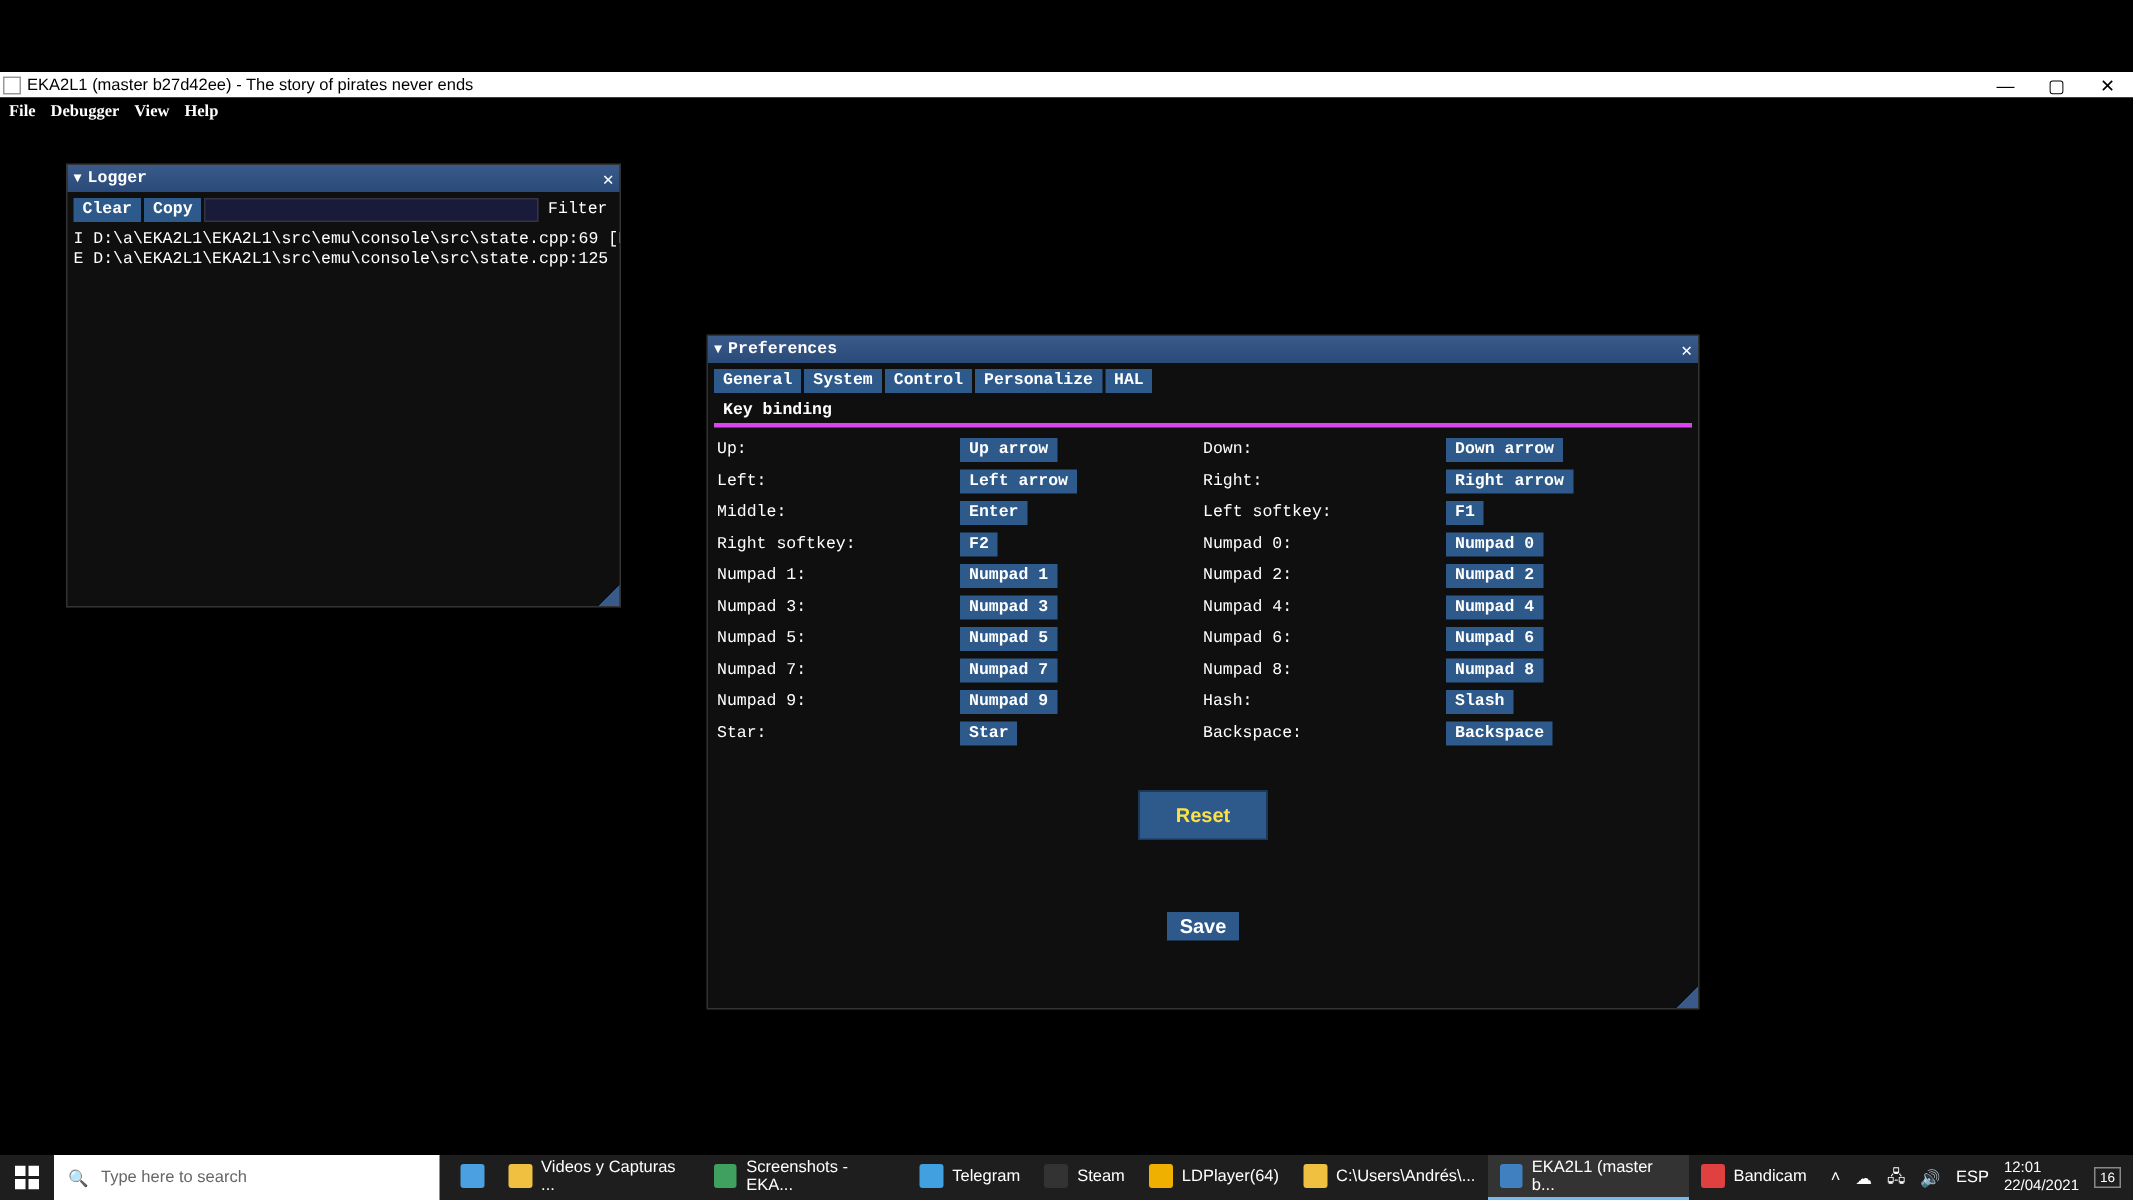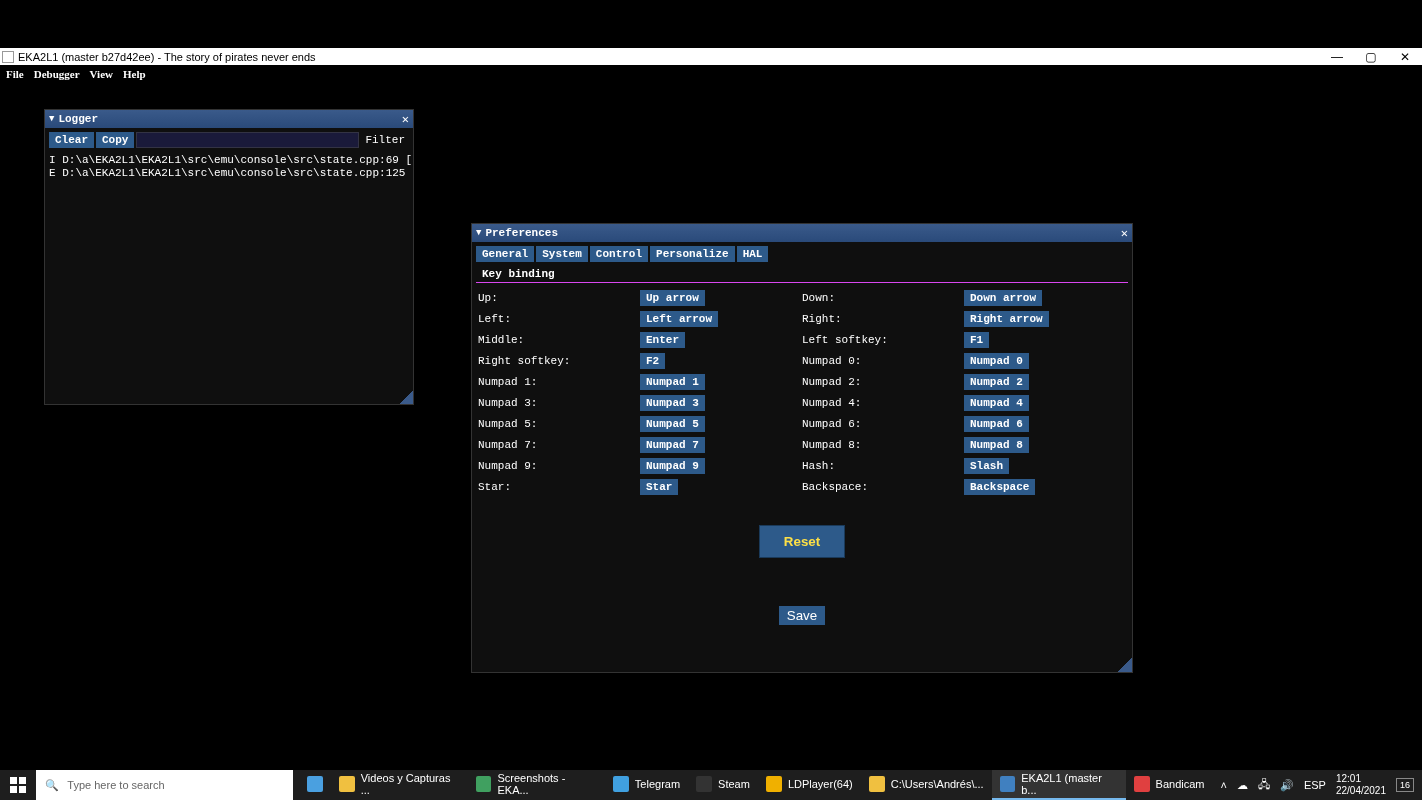--- a/index.html
+++ b/index.html
@@ -75,34 +75,34 @@
 }
 .logger .toolbar .filter-label { padding: 0 4px; }
 .logger .log-lines { padding: 2px 4px; font-size:11px; line-height:13px; white-space:nowrap; overflow:hidden;}
 .resize-grip {
   position:absolute; right:0; bottom:0; width:14px; height:14px;
   background: linear-gradient(135deg, transparent 50%, #3a5a8a 50%);
 }
 .prefs { left: 471px; top: 140px; width: 662px; height: 450px; }
 .prefs .tabs { display:flex; gap:2px; padding:4px;}
 .prefs .tab { background:#2d5a8a; padding:2px 6px; cursor:pointer; font-weight:bold;}
-.prefs .section-label { padding: 2px 6px; font-weight:bold; border-bottom:1px solid #d946ef; margin: 0 4px;}
+.prefs .section-label { padding: 2px 6px; font-weight:bold; border-bottom:3px solid #d946ef; margin: 0 4px;}
 .prefs .bindings { padding: 4px 6px; }
 .bind-row { display:flex; height:21px; align-items:center;}
 .bind-cell { display:flex; align-items:center; }
 .bind-cell.label { width:162px; font-weight:normal;}
 .bind-cell.val { width:162px;}
 .bind-cell.val .keybtn { background:#2d5a8a; padding:2px 6px; cursor:pointer; font-weight:bold; display:inline-block;}
 .prefs .reset-btn {
   display:block; margin: 24px auto 0; background:#2d5a8a; border:1px solid #1a3a5a;
   padding: 8px 24px; cursor:pointer; font-weight:bold; color:#fde047;
 }
 .prefs .save-btn {
   display:block; margin: 48px auto 0; background:#2d5a8a;
-  padding: 2px 8px; cursor:pointer; font-weight:normal; color:#fff; border:none;
+  padding: 2px 8px; cursor:pointer; font-weight:bold; color:#fff; border:none;
 }
 .taskbar {
   position:absolute; bottom:0; left:0; width:100%; height:30px;
   background:#1e1e1e; display:flex; align-items:center;
   font-family:'Segoe UI',sans-serif; font-size:11px; color:#fff;
 }
 .taskbar .start { width:36px; height:30px; display:flex; align-items:center; justify-content:center; cursor:pointer;}
 .taskbar .start svg { width:16px; height:16px;}
 .taskbar .search { width:260px; height:30px; background:#fff; color:#666; display:flex; align-items:center; padding:0 10px; gap:8px;}
 .taskbar .tb-item { height:30px; padding:0 8px; display:flex; align-items:center; gap:6px; cursor:pointer; border-bottom:2px solid transparent;}

